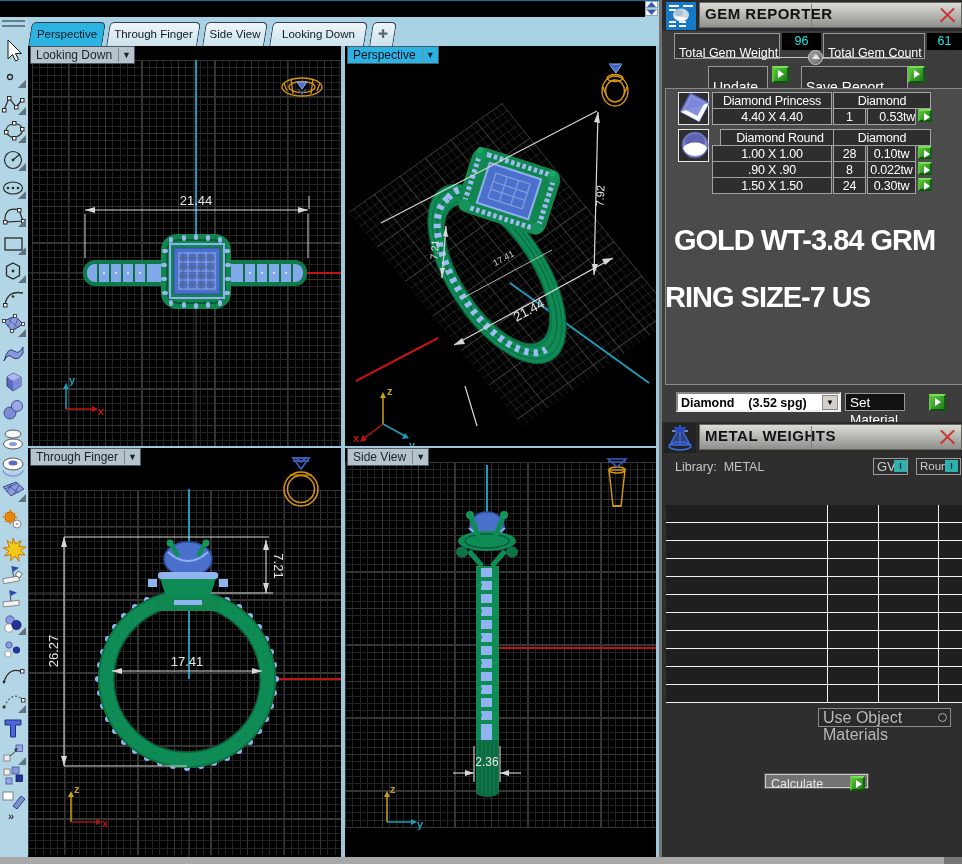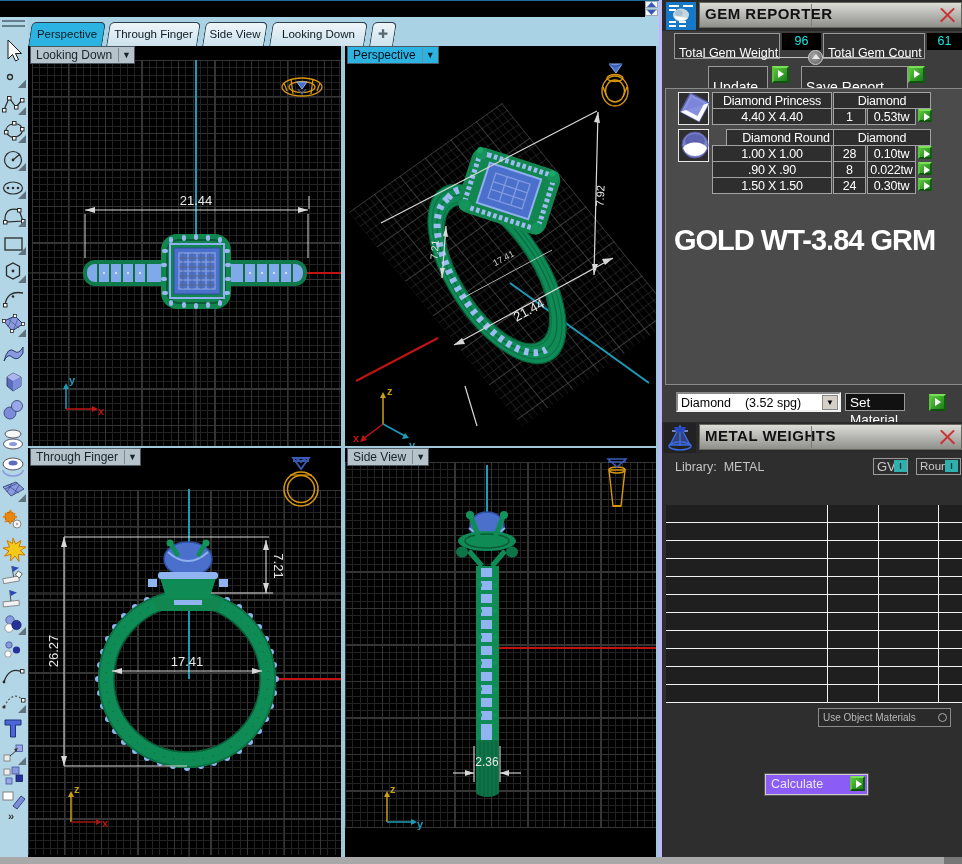--- a/index.html
+++ b/index.html
@@ -42,21 +42,21 @@
  background-image:
   repeating-linear-gradient(to right,#353535 0 1px,transparent 1px 36.5px),
   repeating-linear-gradient(to bottom,#353535 0 1px,transparent 1px 36.5px),
   repeating-linear-gradient(to right,#222 0 1px,transparent 1px 7.3px),
   repeating-linear-gradient(to bottom,#222 0 1px,transparent 1px 7.3px);}
 
 
 #bstrip{left:0;top:857px;width:962px;height:7px;background:#a8a8a8;}
 
 
-#rpanel{left:659px;top:0;width:303px;height:857px;background:#3d3d3d;border-left:3px solid #c4b5fd;}
+#rpanel{left:659px;top:0;width:303px;height:857px;background:#3d3d3d;border-left:3px solid #737373;}
 .titlebar{position:absolute;left:0;width:300px;height:31px;background:#2a2a2a;}
 .titlebar .grad{position:absolute;left:37px;top:2px;width:263px;height:26px;
  background:linear-gradient(#ddddd8,#8f8f8b);border:1px solid #66665f;}
 .titlebar .ttl{position:absolute;left:43px;top:5px;font-size:15px;font-weight:bold;color:#111;letter-spacing:0.5px;}
 .titlebar .tsep{position:absolute;left:149px;top:4px;width:1px;height:22px;background:#7c7c78;}
 .titlebar .xbtn{position:absolute;right:6px;top:7px;width:17px;height:17px;}
 .titlebar .xbtn:before,.titlebar .xbtn:after{content:"";position:absolute;left:-1px;top:7px;width:19px;height:2.4px;background:#c33;}
 .titlebar .xbtn:before{transform:rotate(45deg);}
 .titlebar .xbtn:after{transform:rotate(-45deg);}
 .lblbox{position:absolute;background:#333;border:1px solid #999;color:#fff;font-size:12.5px;
@@ -697,43 +697,44 @@
         <circle cx="16" cy="15" r="13" fill="#7b82cc" stroke="#555a9a" stroke-width="1"></circle>
         <ellipse cx="16" cy="11" rx="10" ry="7" fill="#5d63b0"></ellipse>
         <path d="M4 18 A13 13 0 0 0 28 18 A13 9 0 0 0 4 18Z" fill="#fff"></path>
       </svg>
     </div>
 
     <div class="cell" style="left:50px;top:92px;width:120px;height:17px;line-height:16px;">Diamond Princess</div>
     <div class="cell" style="left:171px;top:92px;width:98px;height:17px;line-height:16px;">Diamond</div>
     <div class="cell" style="left:50px;top:108px;width:120px;height:17px;line-height:16px;">4.40 X 4.40</div>
     <div class="cell" style="left:171px;top:108px;width:33px;height:17px;line-height:16px;">1</div>
-    <div class="cell" style="left:205px;top:108px;width:49px;height:17px;line-height:16px;">0.53tw</div>
+    <div class="cell" style="left:205px;top:108px;width:49px;height:17px;line-height:16px;text-align:right;">0.53tw</div>
     <div class="greenbtn" style="left:256px;top:109px;width:14px;height:13px;"></div>
 
-    <div class="cell" style="left:64px;top:129px;width:120px;height:17px;line-height:16px;">Diamond Round</div>
+    <div class="cell" style="left:58px;top:129px;width:120px;height:17px;line-height:16px;">Diamond Round</div>
     <div class="cell" style="left:171px;top:129px;width:98px;height:17px;line-height:16px;">Diamond</div>
     <div class="cell" style="left:50px;top:145px;width:120px;height:17px;line-height:16px;">1.00 X 1.00</div>
     <div class="cell" style="left:171px;top:145px;width:33px;height:17px;line-height:16px;">28</div>
     <div class="cell" style="left:205px;top:145px;width:49px;height:17px;line-height:16px;">0.10tw</div>
     <div class="greenbtn" style="left:256px;top:146px;width:14px;height:13px;"></div>
     <div class="cell" style="left:50px;top:161px;width:120px;height:17px;line-height:16px;">.90 X .90</div>
     <div class="cell" style="left:171px;top:161px;width:33px;height:17px;line-height:16px;">8</div>
     <div class="cell" style="left:205px;top:161px;width:49px;height:17px;line-height:16px;">0.022tw</div>
     <div class="greenbtn" style="left:256px;top:162px;width:14px;height:13px;"></div>
     <div class="cell" style="left:50px;top:177px;width:120px;height:17px;line-height:16px;">1.50 X 1.50</div>
     <div class="cell" style="left:171px;top:177px;width:33px;height:17px;line-height:16px;">24</div>
     <div class="cell" style="left:205px;top:177px;width:49px;height:17px;line-height:16px;">0.30tw</div>
     <div class="greenbtn" style="left:256px;top:178px;width:14px;height:13px;"></div>
 
     <div class="abs" style="left:12px;top:224px;color:#fff;font-size:29px;font-weight:bold;letter-spacing:-1px;white-space:nowrap;">GOLD WT-3.84 GRM</div>
+    <div class="abs" style="left:3px;top:281px;color:#fff;font-size:29px;font-weight:bold;letter-spacing:-1px;white-space:nowrap;">RING SIZE-7 US</div>
 
     <div class="abs" style="left:14px;top:392px;width:165px;height:20px;background:#fff;border:2px solid;
       border-color:#888 #f0f0f0 #f0f0f0 #888;">
-      <div class="abs" style="left:3px;top:2px;font-size:12.5px;color:#000;">Diamond&nbsp;&nbsp;&nbsp;&nbsp;(3.52 spg)</div>
+      <div class="abs" style="left:3px;top:2px;font-size:12.5px;color:#000;font-weight:bold;">Diamond&nbsp;&nbsp;&nbsp;&nbsp;(3.52 spg)</div>
       <div class="abs" style="right:1px;top:1px;width:16px;height:15px;background:#d4d0c8;border:1px solid #888;
         text-align:center;font-size:8px;line-height:14px;color:#000;">▼</div>
     </div>
     <div class="abs" style="left:183px;top:393px;width:60px;height:18px;background:#111;border:1px solid #999;
       color:#fff;font-size:13.5px;line-height:17px;padding-left:4px;">Set Material</div>
     <div class="greenbtn" style="left:267px;top:394px;"></div>
 
     <div class="titlebar" style="top:422px;">
       <div class="grad"></div>
       <div class="abs" style="left:2px;top:1px;width:32px;height:30px;background:#222;">
@@ -760,22 +761,22 @@
 
     <div class="abs" id="mtable" style="left:4px;top:505px;width:296px;height:198px;background:#1f1f1f;
       background-image:
        repeating-linear-gradient(to bottom,transparent 0 17px,#f2f2f2 17px 18px);">
       <div class="abs" style="left:161px;top:0;width:1px;height:198px;background:#f2f2f2;"></div>
       <div class="abs" style="left:212px;top:0;width:1px;height:198px;background:#f2f2f2;"></div>
       <div class="abs" style="left:272px;top:0;width:1px;height:198px;background:#f2f2f2;"></div>
     </div>
 
     <div class="abs" style="left:156px;top:708px;width:133px;height:19px;background:#2a2a2a;border:1px solid #8a8a8a;
-      color:#b8b8b8;font-size:10px;line-height:17px;padding-left:4px;">Use Object Materials
+      color:#b8b8b8;font-size:16px;line-height:17px;padding-left:4px;">Use Object Materials
       <span class="abs" style="right:3px;top:4px;width:9px;height:9px;border:1px solid #aaa;border-radius:50%;"></span>
     </div>
 
 
-    <div class="abs" style="left:103px;top:774px;width:103px;height:21px;background:#8b5cf6;border:1px solid #ccc;
+    <div class="abs" style="left:103px;top:774px;width:103px;height:14px;background:#737373;border:1px solid #ccc;
       outline:1px solid #555;color:#e8e8e8;font-size:12.5px;line-height:19px;padding-left:5px;">Calculate</div>
     <div class="greenbtn" style="left:188px;top:776px;width:15px;height:15px;"></div>
   </div>
 </div>
 
 </body></html>

